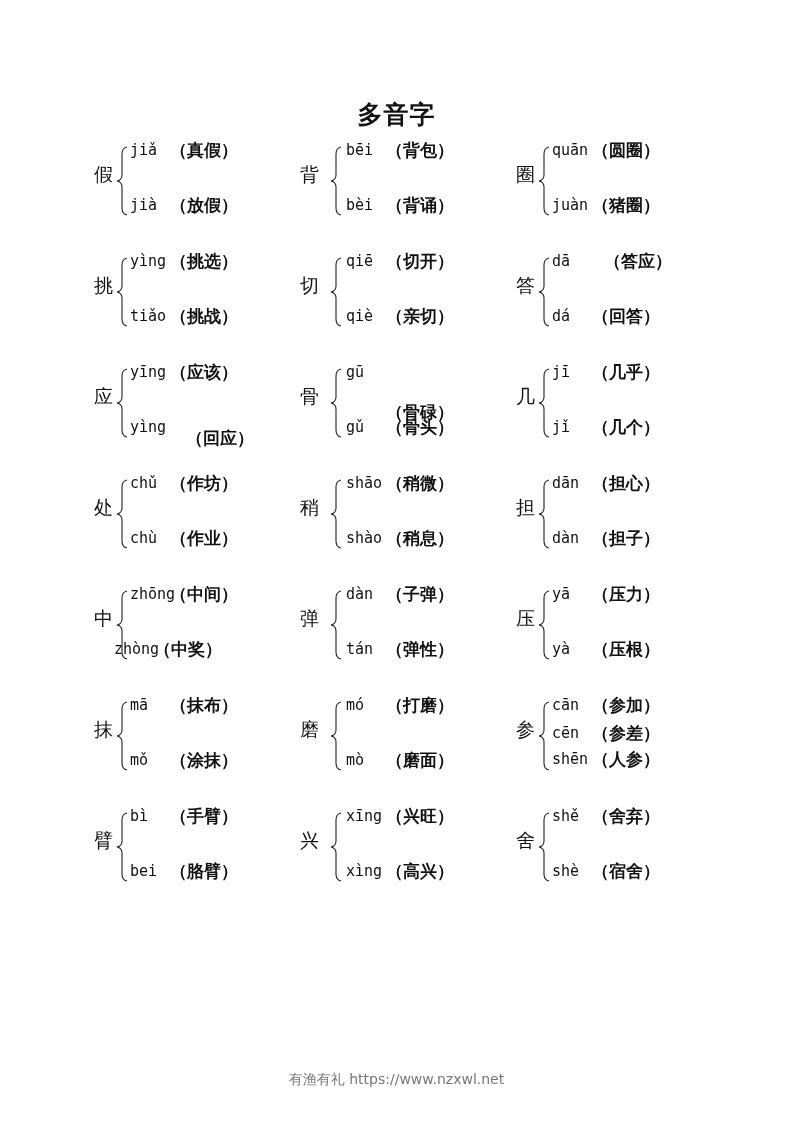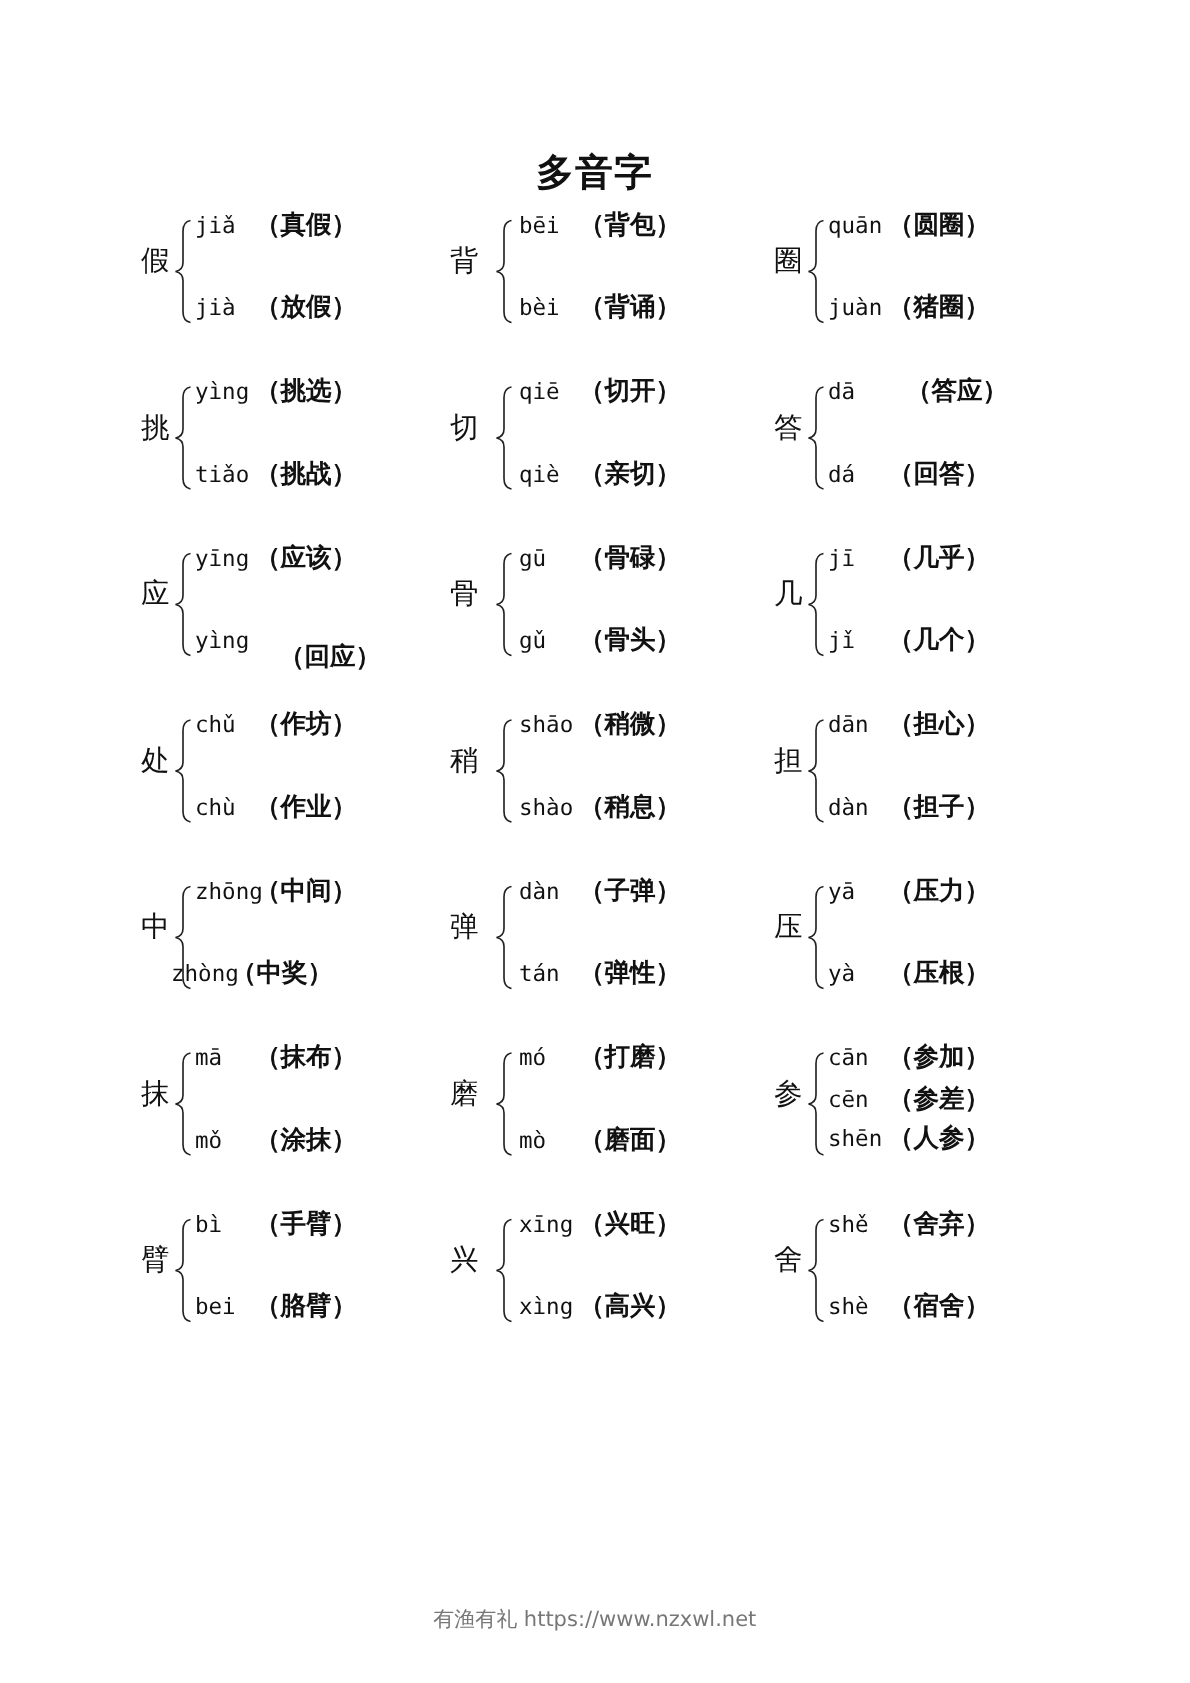--- a/index.html
+++ b/index.html
@@ -142,21 +142,21 @@
     </div>
     <div class="entry" style="left: 300px; top: 362px; width: 190px;">
       <div class="char" style="left: 0px;">骨</div>
       <div class="brace" style="left: 30px;">
         <svg viewBox="0 0 14 70" preserveAspectRatio="none">
           <path d="M11 1 Q6 2 6 8 L6 29 Q6 34 1 35 Q6 36 6 41 L6 62 Q6 68 11 69" fill="none" stroke="#222" stroke-width="1.1"></path>
         </svg>
       </div>
       <div class="reading" style="left: 46px; top: 0px; width: 160px;">
         <span class="py">gū</span>
-        <span class="word" style="left: 40px;">（骨碌）</span>
+        <span class="word" style="left: 40px; margin-top: 40px;">（骨碌）</span>
       </div>
       <div class="reading" style="left: 46px; top: 55px; width: 160px;">
         <span class="py">gǔ</span>
         <span class="word" style="left: 40px; text-align: center;">（骨头）</span>
       </div>
     </div>
     <div class="entry" style="left: 516px; top: 362px; width: 190px;">
       <div class="char" style="left: 0px;">几</div>
       <div class="brace" style="left: 22px;">
         <svg viewBox="0 0 14 70" preserveAspectRatio="none">

